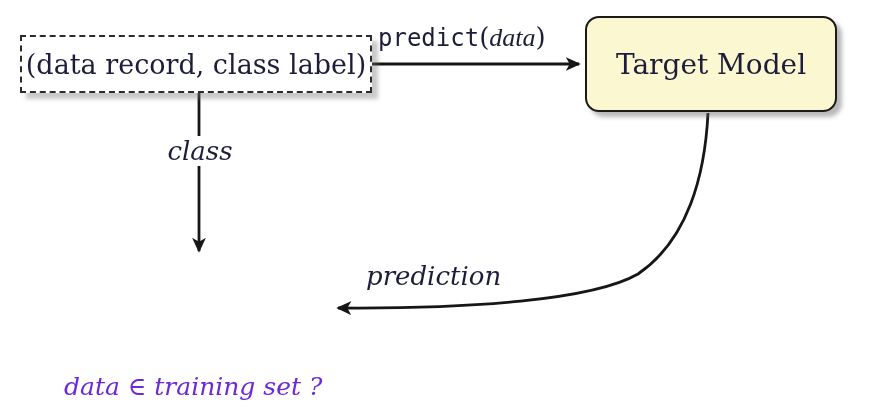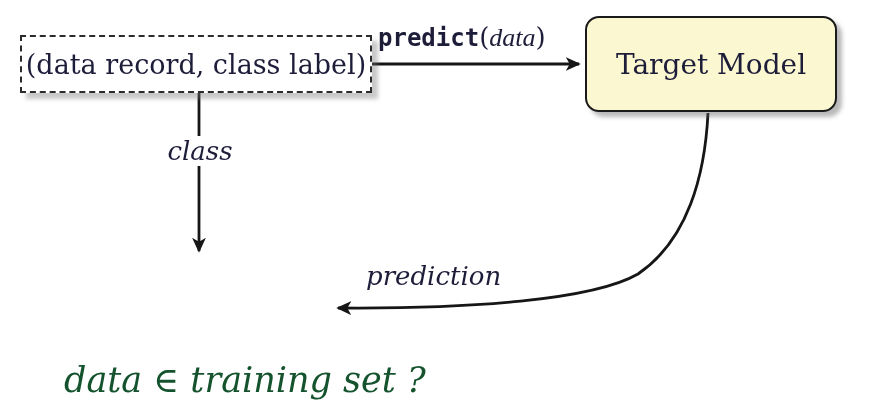--- a/index.html
+++ b/index.html
@@ -40,32 +40,32 @@
     background:#febfbf;
     border:2.5px solid #1a1a1a;
     border-radius:14px;
     box-shadow:5px 5px 4px rgba(100,100,100,0.45);
     font-size:28px;
   }
   .edge-label{position:absolute;color:#1d1d3a;white-space:nowrap;}
   .predict-label{left:378px;top:22px;font-size:26px;}
   .predict-label .fn{
     font-family:"DejaVu Sans Mono","Liberation Mono",monospace;
-    font-weight:bold;font-size:24px;
+    font-weight:normal;font-size:24px;
   }
   .predict-label .arg{font-style:italic;font-family:Liberation Serif, serif;}
   .label-label{
     left:200px;top:136px;transform:translateX(-50%);
     font-style:italic;font-size:26px;
     background:#ffffff;padding:0 8px;
   }
   .prediction-label{left:366px;top:261px;font-style:italic;font-size:26px;}
   .question{
-    position:absolute;left:64px;top:360px;
-    font-style:italic;font-size:35px;color:#14532d;white-space:nowrap;
+    position:absolute;left:64px;top:372px;
+    font-style:italic;font-size:25px;color:#6d28d9;white-space:nowrap;
   }
   .watermark{
     position:absolute;right:3px;bottom:4px;
     font-family:"DejaVu Sans","Liberation Sans",sans-serif;
     font-size:17px;color:#c9c9c9;white-space:nowrap;
   }
 </style>
 </head>
 <body>
 

